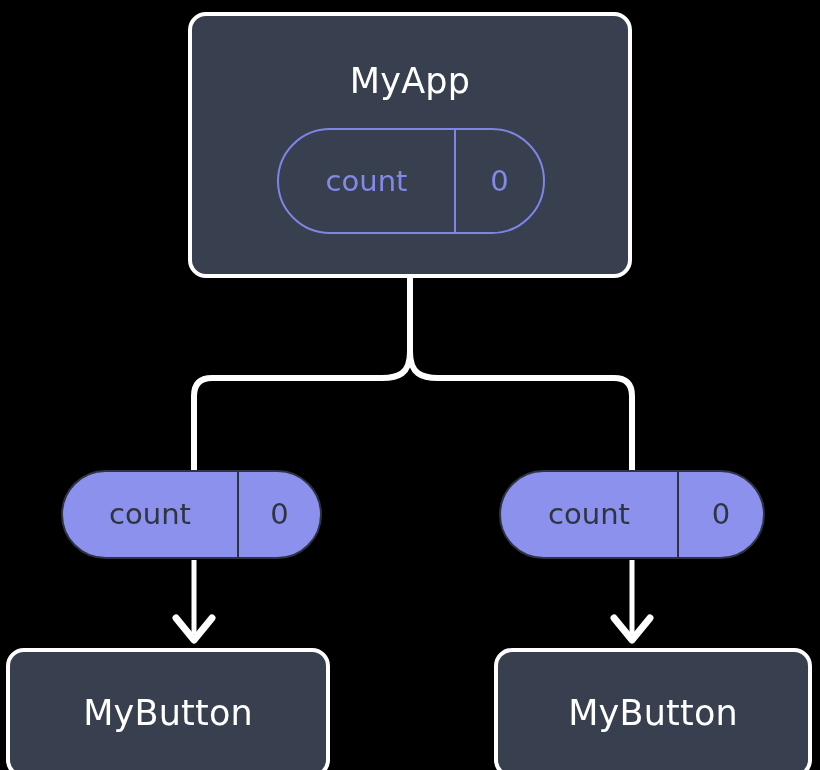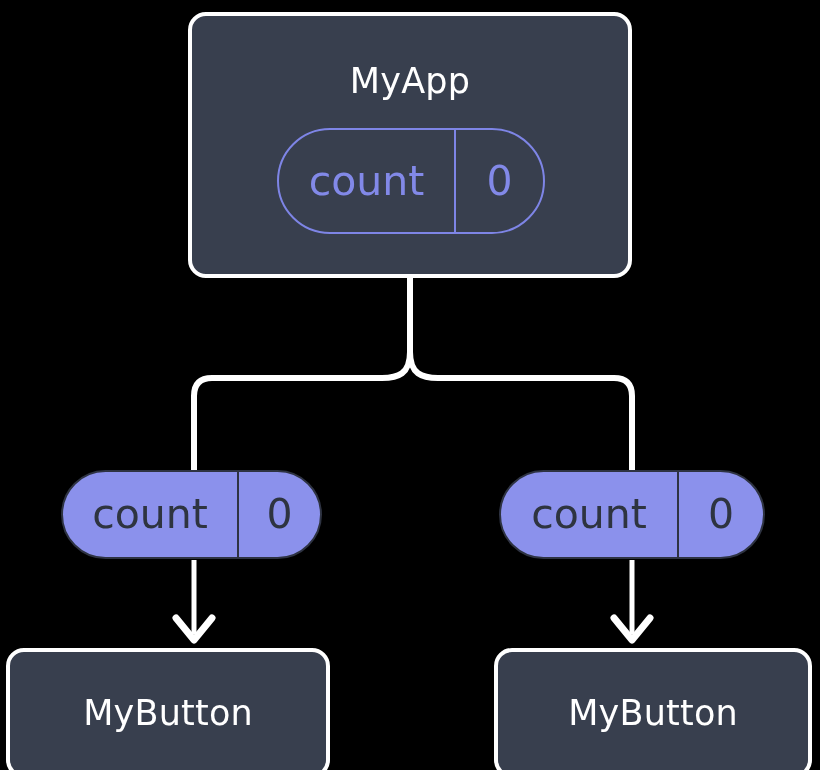--- a/index.html
+++ b/index.html
@@ -81,21 +81,21 @@
     align-items: stretch;
     border-radius: 999px;
     overflow: hidden;
   }
   .pill .pill-key,
   .pill .pill-val {
     display: flex;
     align-items: center;
     justify-content: center;
     white-space: nowrap;
-    font-size: 41px;
+    font-size: 29px;
     line-height: 1;
   }
 
   
   .pill.outlined {
     background: transparent;
     border: 2px solid #7E85E6;
   }
   .pill.outlined .pill-key,
   .pill.outlined .pill-val {

